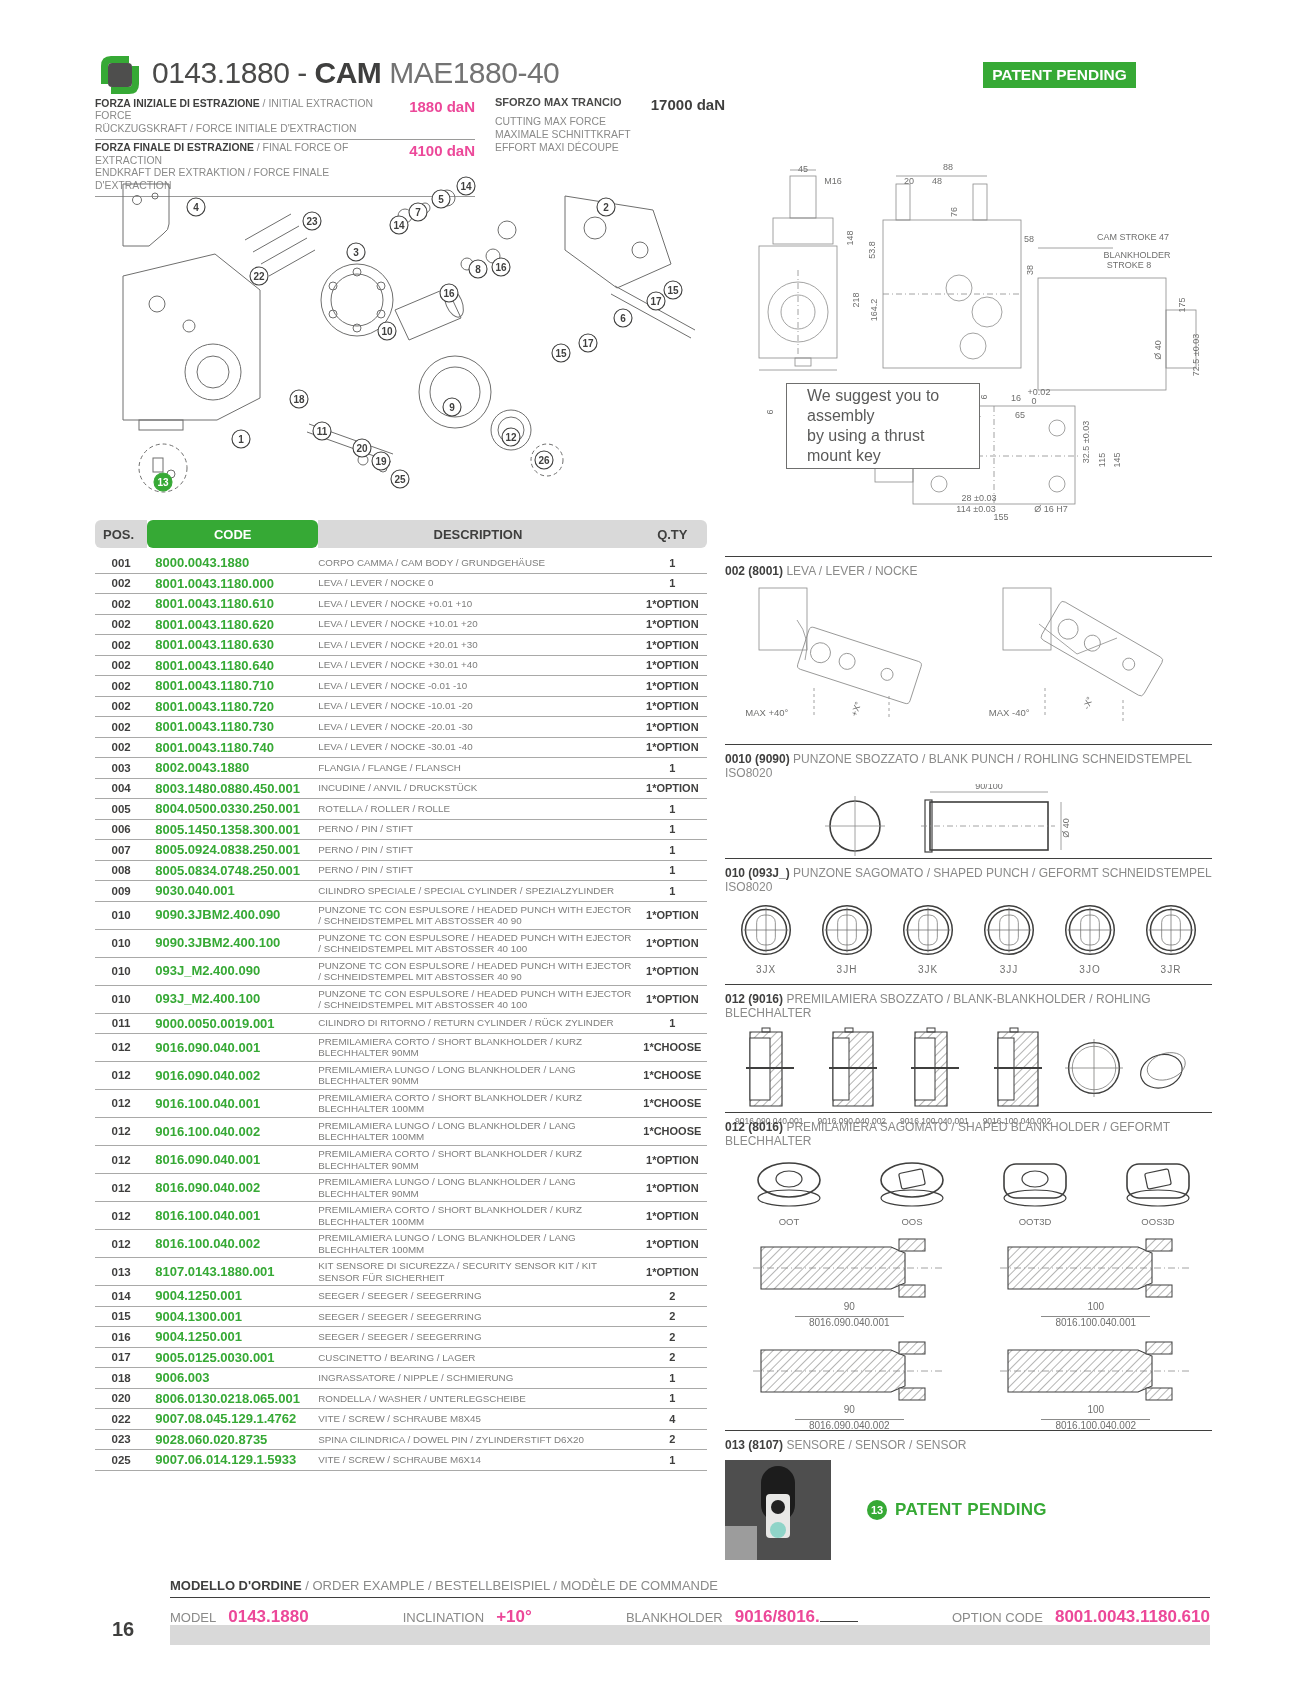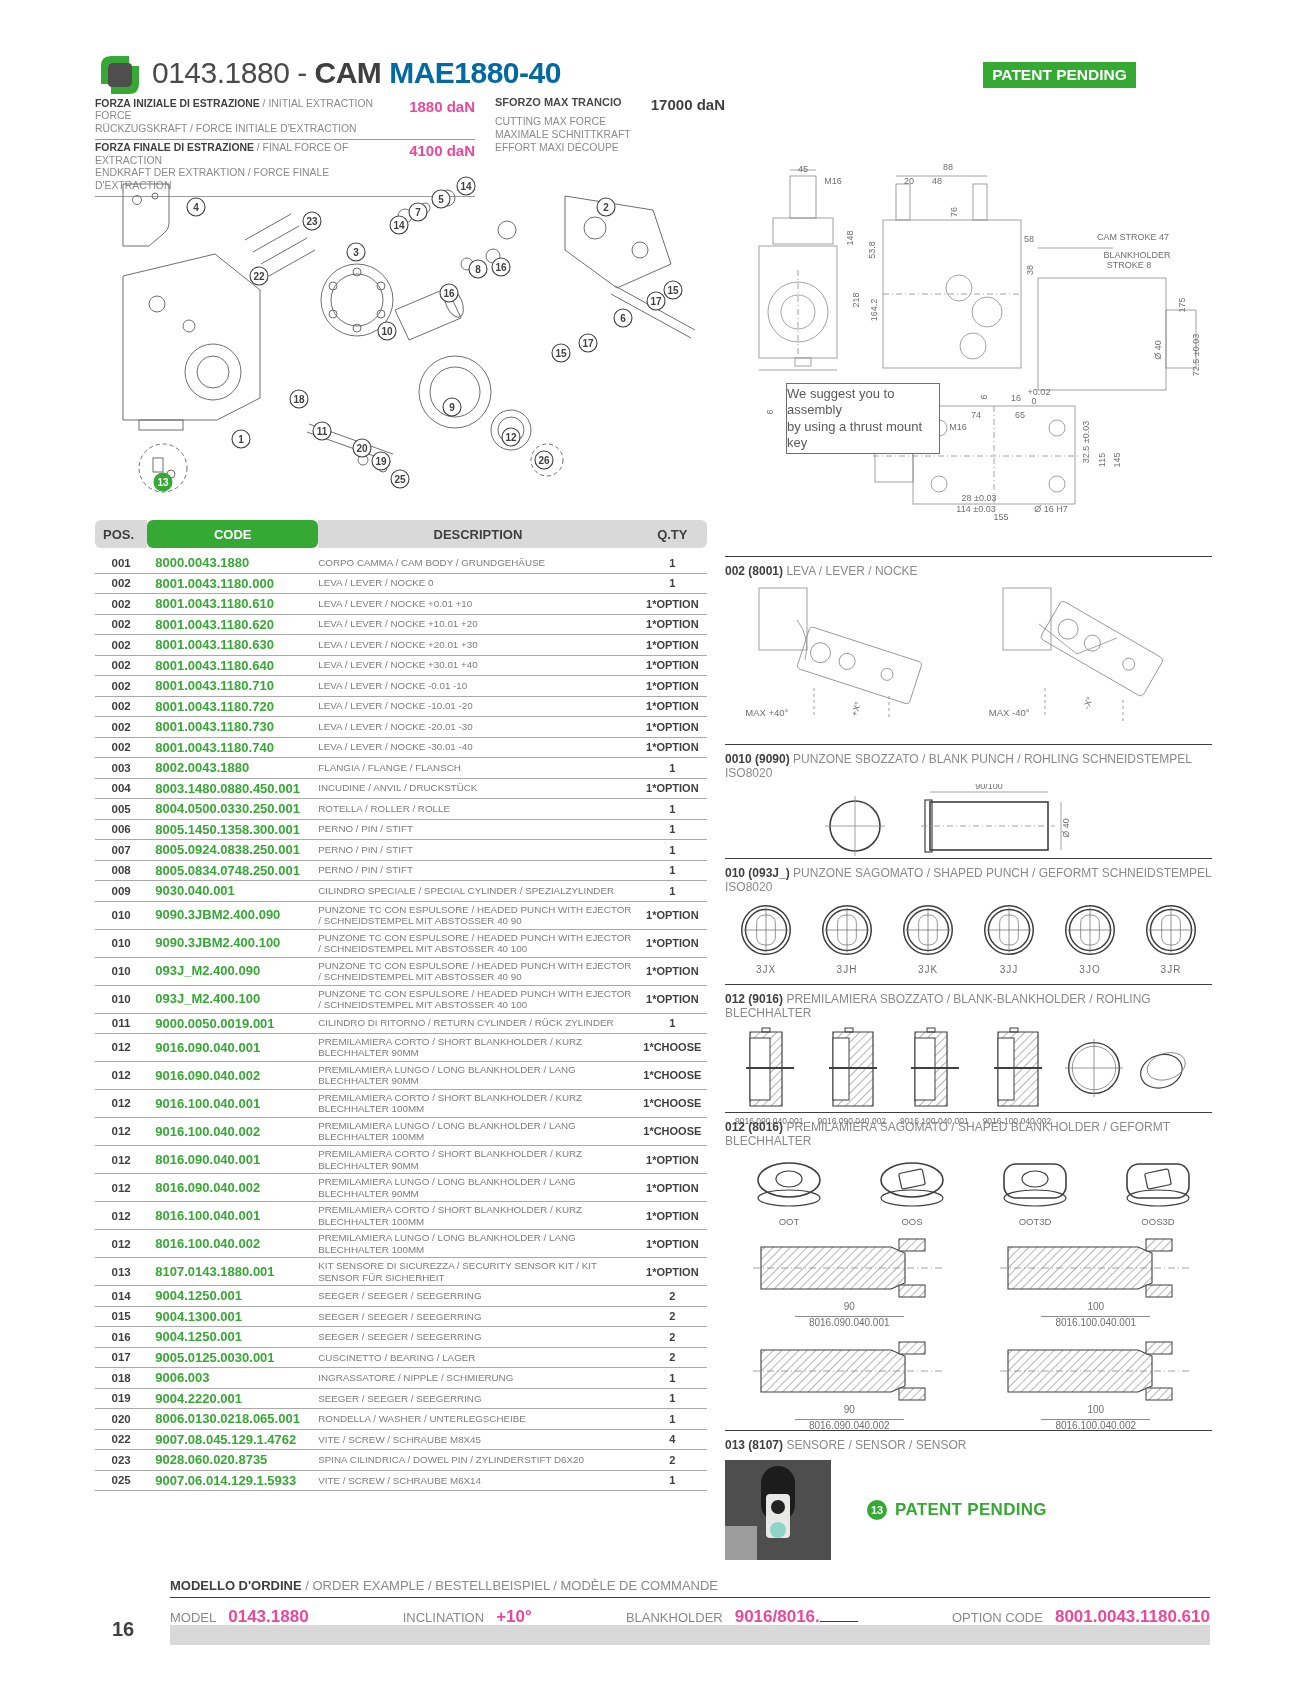--- a/index.html
+++ b/index.html
@@ -3,21 +3,21 @@
 <meta charset="utf-8">
 <style>
   html,body{margin:0;padding:0;background:#fff;}
   .page{position:relative;width:1303px;height:1683px;background:#fff;overflow:hidden;
         font-family:"Liberation Sans",sans-serif;color:#3f3f3e;}
   
   .logo{position:absolute;left:95px;top:50px;width:50px;height:50px;}
   .title{position:absolute;left:152px;top:56px;font-size:30px;letter-spacing:-0.5px;white-space:nowrap;}
   .title .t-code{font-weight:400;color:#4a4a49;}
   .title .t-cam{font-weight:800;color:#3f3f3e;}
-  .title .t-model{font-weight:700;color:#0369a1;}
+  .title .t-model{font-weight:400;color:#737373;}
   .patent-badge{position:absolute;left:983px;top:62px;width:153px;height:26px;background:#36a935;
       color:#fff;font-weight:700;font-size:15.5px;display:flex;align-items:center;justify-content:center;}
   
   .specs-left{position:absolute;left:95px;top:96px;width:380px;font-size:10.4px;color:#8a8a89;}
   .spec-row{display:flex;justify-content:space-between;border-bottom:1px solid #9a9a99;padding:2px 0 4px 0;}
   .spec-row .lines{width:300px;line-height:1.2;}
   .spec-row .b{font-weight:700;color:#3f3f3e;}
   .spec-row .val{font-weight:700;color:#ec4899;font-size:15px;align-self:flex-start;white-space:nowrap;}
   .specs-right{position:absolute;left:495px;top:96px;width:230px;font-size:10.4px;color:#8a8a89;line-height:1.25;}
   .specs-right .row1{display:flex;justify-content:space-between;}
@@ -28,21 +28,21 @@
   .dims{position:absolute;left:733px;top:160px;}
   svg .draw{fill:none;stroke:#6f6f6e;stroke-width:1;}
   svg .draw2{fill:none;stroke:#8b8b8a;stroke-width:0.8;}
   svg .dash{fill:none;stroke:#8b8b8a;stroke-width:0.8;stroke-dasharray:6 3 1 3;}
   .balloon{fill:#fff;stroke:#3f3f3e;stroke-width:1.1;}
   .balloon.green{fill:#36a935;stroke:#36a935;}
   .balloon-num{font-size:10px;font-weight:700;fill:#3f3f3e;text-anchor:middle;font-family:"Liberation Sans",sans-serif;}
   .balloon-num.white{fill:#fff;}
   .dim{font-size:9px;fill:#6f6f6e;text-anchor:middle;font-family:"Liberation Sans",sans-serif;}
   .assembly-note{position:absolute;left:786px;top:383px;width:152px;border:1px solid #6f6f6e;background:#fff;
-      font-size:13px;color:#5a5a59;padding:2px 0;line-height:1.25;}
+      font-size:16px;color:#5a5a59;padding:2px 20px;line-height:1.25;}
   
   .parts{position:absolute;left:95px;top:520px;width:612px;border-collapse:separate;border-spacing:0;}
   .parts th{height:26px;font-size:13px;font-weight:700;color:#3f3f3e;background:#d9d9d9;vertical-align:middle;}
   .parts th.h-pos{border-radius:6px 0 0 6px;text-align:left;padding-left:8px;width:44px;}
   .parts th.h-code{background:#36a935;color:#fff;border-radius:6px;width:170px;}
   .parts th.h-desc{width:330px;}
   .parts th.h-qty{border-radius:0 6px 6px 0;width:68px;}
   .parts td{border-bottom:1px solid #a9a9a8;padding:2px 0 2.5px 0;vertical-align:middle;}
   .parts tbody tr:first-child td{padding-top:7px;}
   .parts td.pos{font-size:11.5px;font-weight:700;text-align:center;white-space:nowrap;}
@@ -616,26 +616,20 @@
           <td class="desc">CUSCINETTO / BEARING / LAGER</td>
           <td class="qty">2</td>
         </tr>
         <tr>
           <td class="pos">018</td>
           <td class="code">9006.003</td>
           <td class="desc">INGRASSATORE / NIPPLE / SCHMIERUNG</td>
           <td class="qty">1</td>
         </tr>
         <tr>
-          <td class="pos">019</td>
-          <td class="code">9004.2220.001</td>
-          <td class="desc">SEEGER / SEEGER / SEEGERRING</td>
-          <td class="qty">1</td>
-        </tr>
-        <tr>
           <td class="pos">020</td>
           <td class="code">8006.0130.0218.065.001</td>
           <td class="desc">RONDELLA / WASHER / UNTERLEGSCHEIBE</td>
           <td class="qty">1</td>
         </tr>
         <tr>
           <td class="pos">022</td>
           <td class="code">9007.08.045.129.1.4762</td>
           <td class="desc">VITE / SCREW / SCHRAUBE M8X45</td>
           <td class="qty">4</td>

